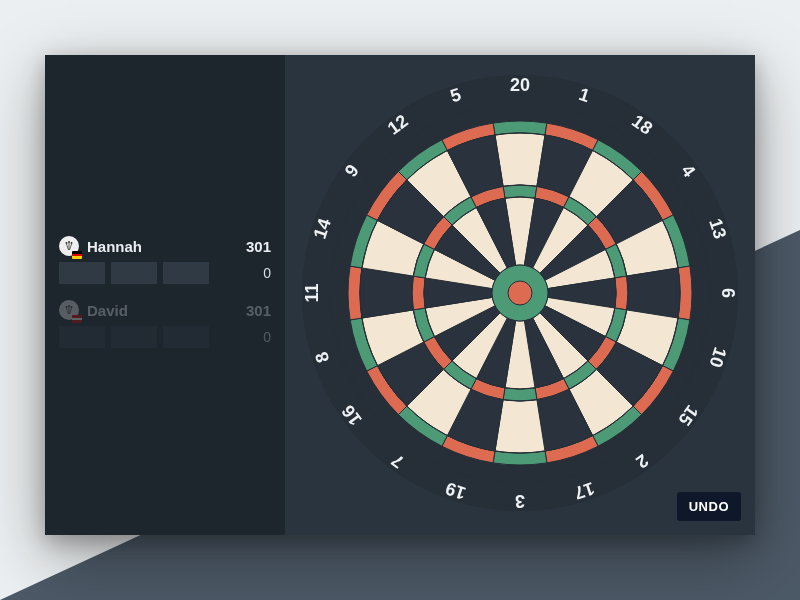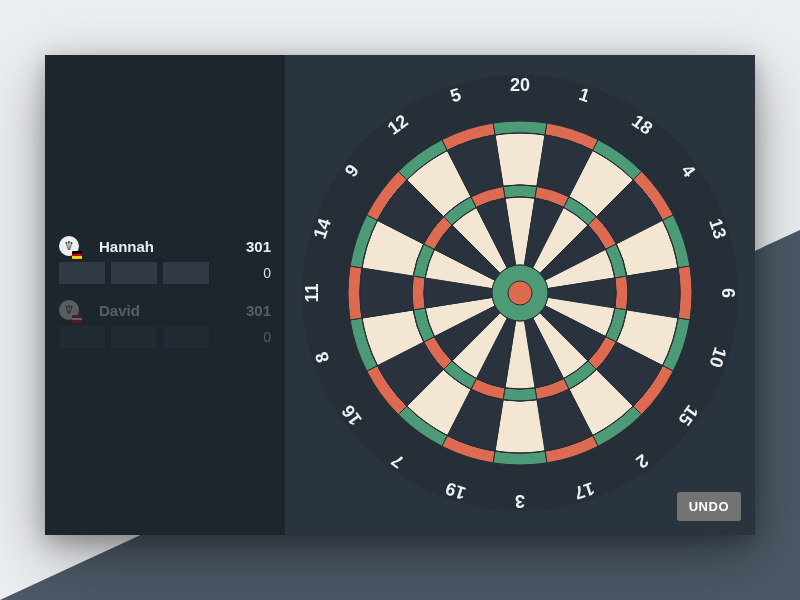--- a/index.html
+++ b/index.html
@@ -11,34 +11,34 @@
     background:#242d36;box-shadow:0 20px 60px rgba(0,0,0,.35),0 6px 20px rgba(0,0,0,.25);}
   
   .side{position:absolute;left:0;top:0;width:240px;height:100%;
     background:#1d252d;}
   .main{position:absolute;left:240px;top:0;right:0;height:100%;
     background:#2a343e;}
   
   .players{position:absolute;left:0;right:0;top:175px;}
   .player{padding:6px 14px 10px 14px;color:#e9edf0;}
   .player.inactive{opacity:.28;}
-  .prow1{display:flex;align-items:center;gap:20px;font-weight:700;font-size:15px;}
+  .prow1{display:flex;align-items:center;gap:8px;font-weight:700;font-size:15px;}
   .prow1 .spacer{flex:1;}
   .avatar{width:20px;height:20px;border-radius:50%;background:#efefef;position:relative;
     display:flex;align-items:center;justify-content:center;flex:0 0 auto;}
   .avatar svg{width:12px;height:12px;}
   .flag{position:absolute;right:-3px;bottom:-3px;width:10px;height:8px;border-radius:1px;
     overflow:hidden;display:flex;flex-direction:column;}
   .flag span{flex:1;}
   .prow2{display:flex;align-items:center;gap:6px;margin-top:6px;}
   .slot{flex:0 0 auto;width:46px;height:22px;background:#2f3a45;}
   .turn{flex:1;text-align:right;font-size:14px;color:#d9dee2;}
   
   .board-wrap{position:absolute;left:50%;top:50%;transform:translate(-50%,-50%);}
-  .undo{position:absolute;right:14px;bottom:14px;background:#737373;color:#fff;
+  .undo{position:absolute;right:14px;bottom:14px;background:#0f172a;color:#fff;
     font-weight:800;font-size:13px;letter-spacing:.5px;border:none;
     padding:7px 12px;border-radius:3px;cursor:pointer;}
   .num{fill:#eef2f4;font:bold 18px "Helvetica Neue",Arial,sans-serif;}
 </style>
 </head>
 <body>
 
 <div class="bg"></div>
 <div class="bg-tri"></div>
 

